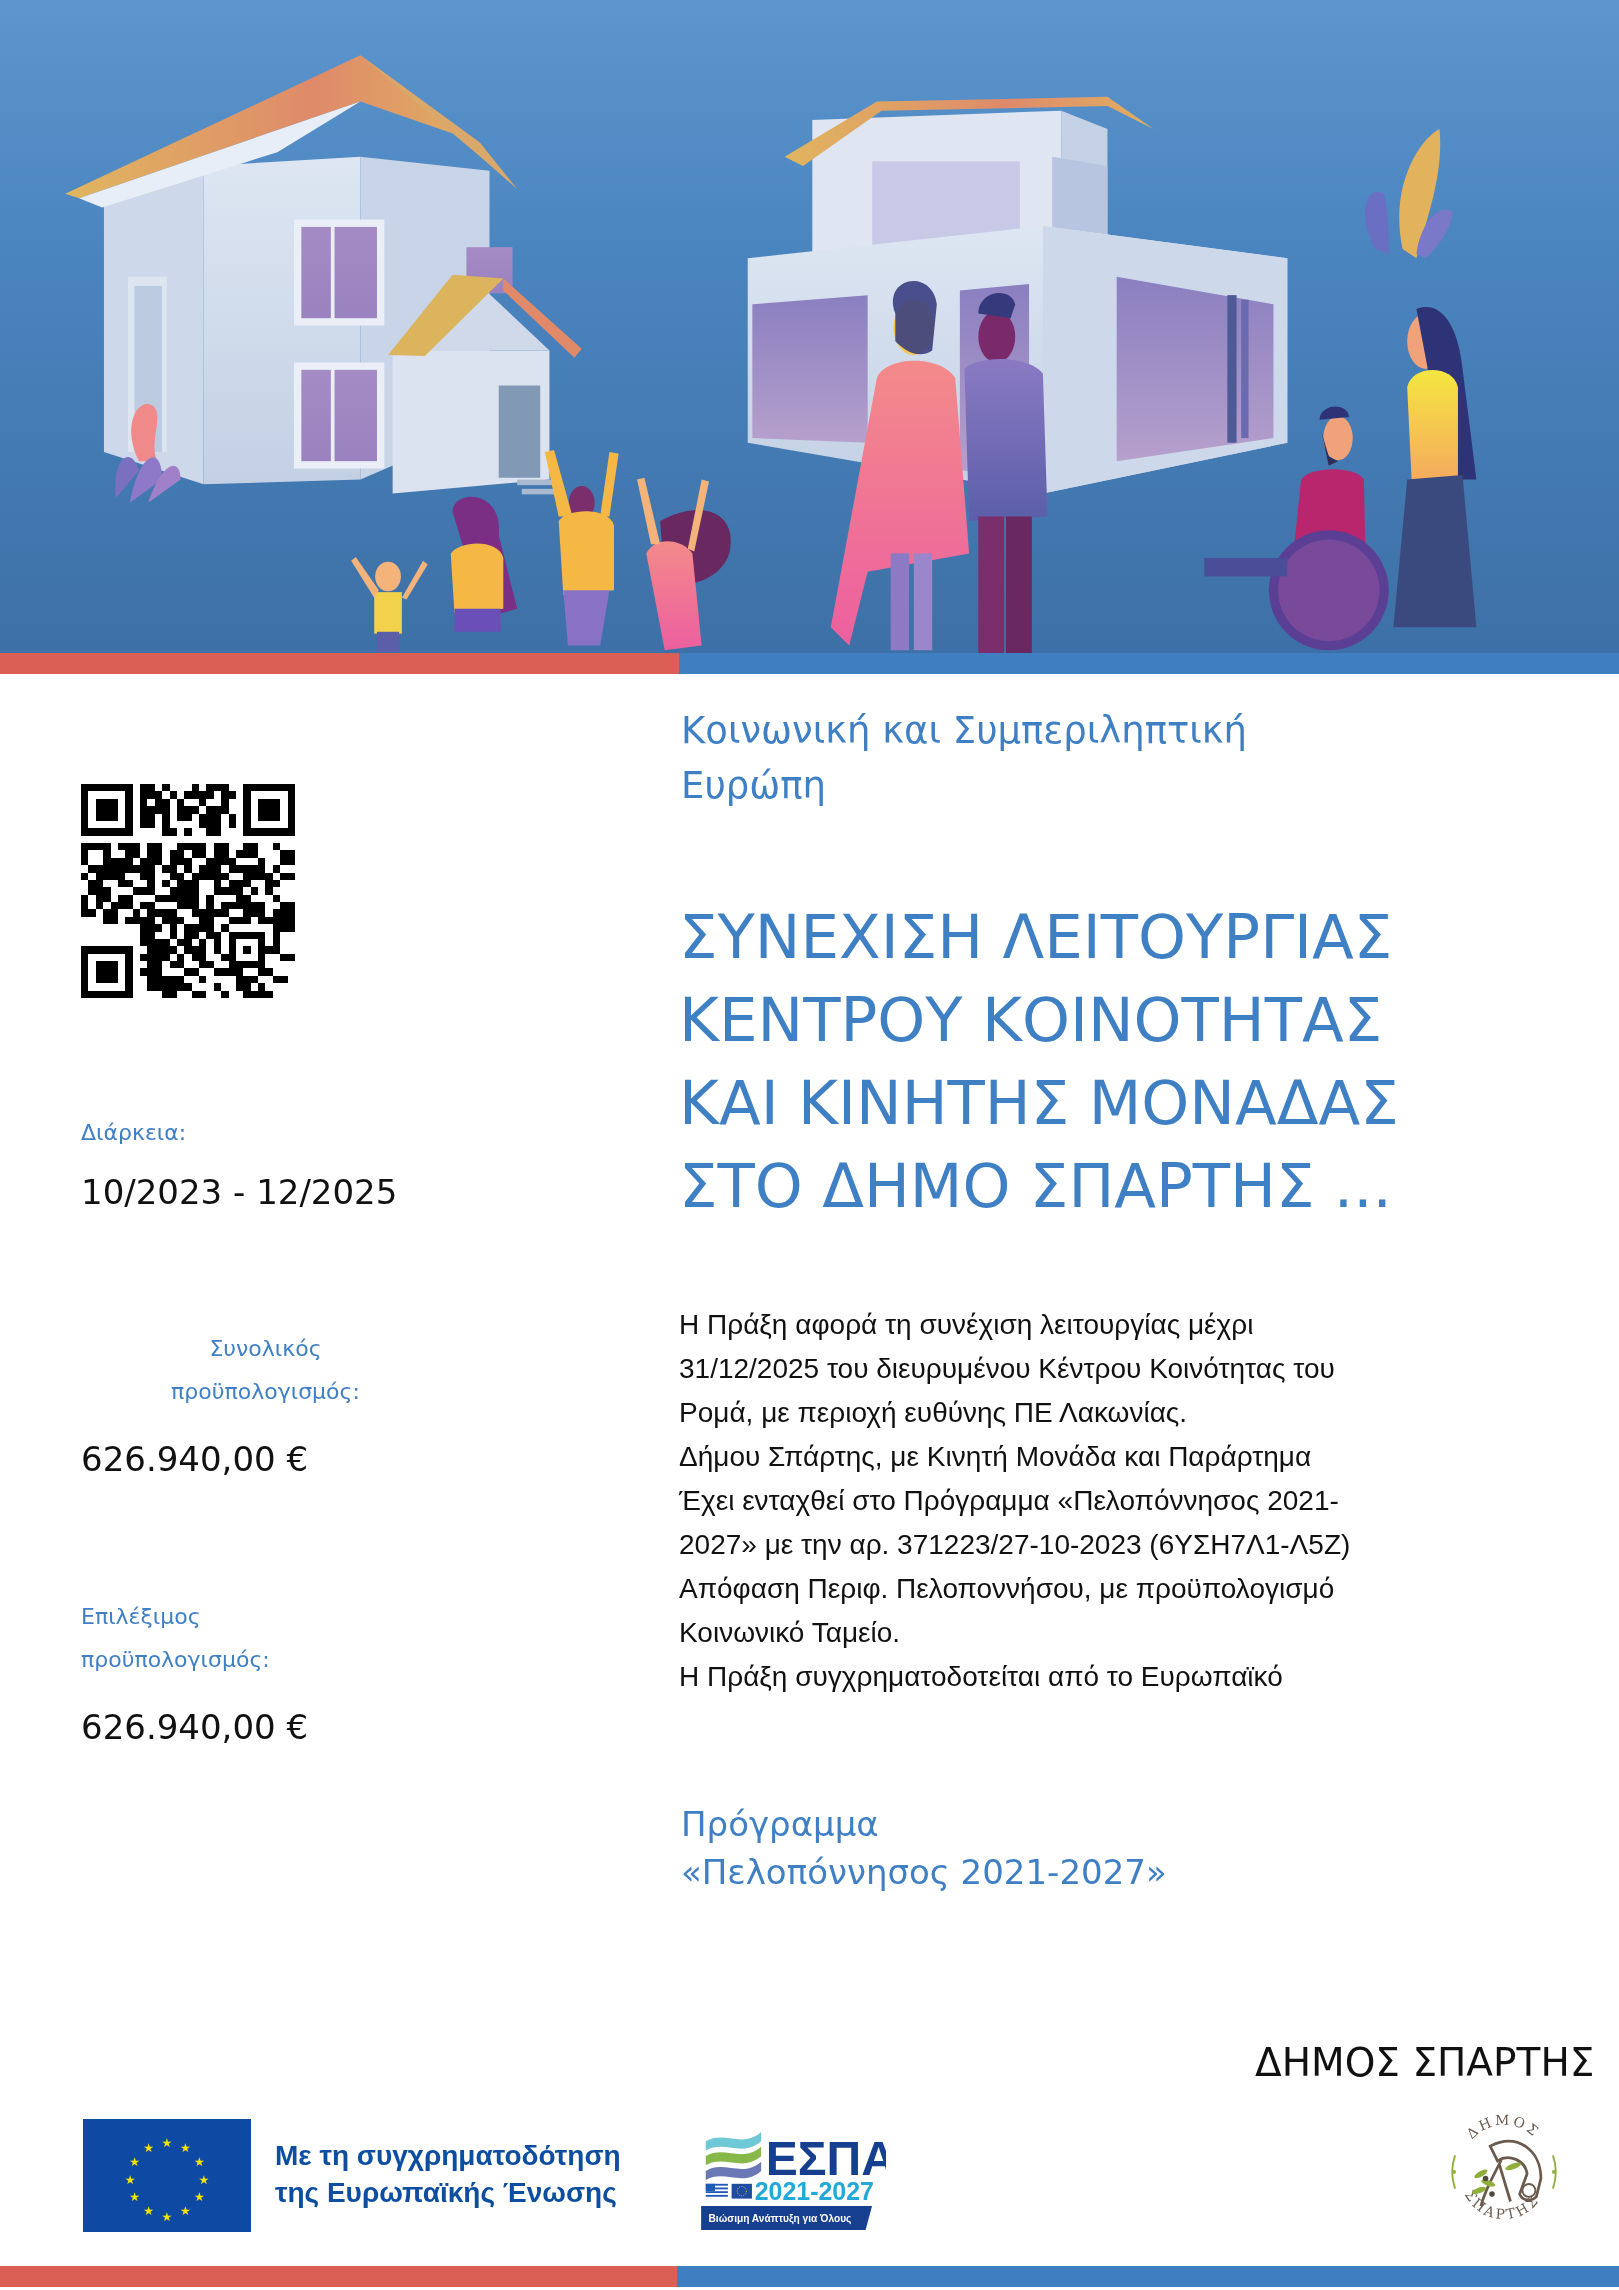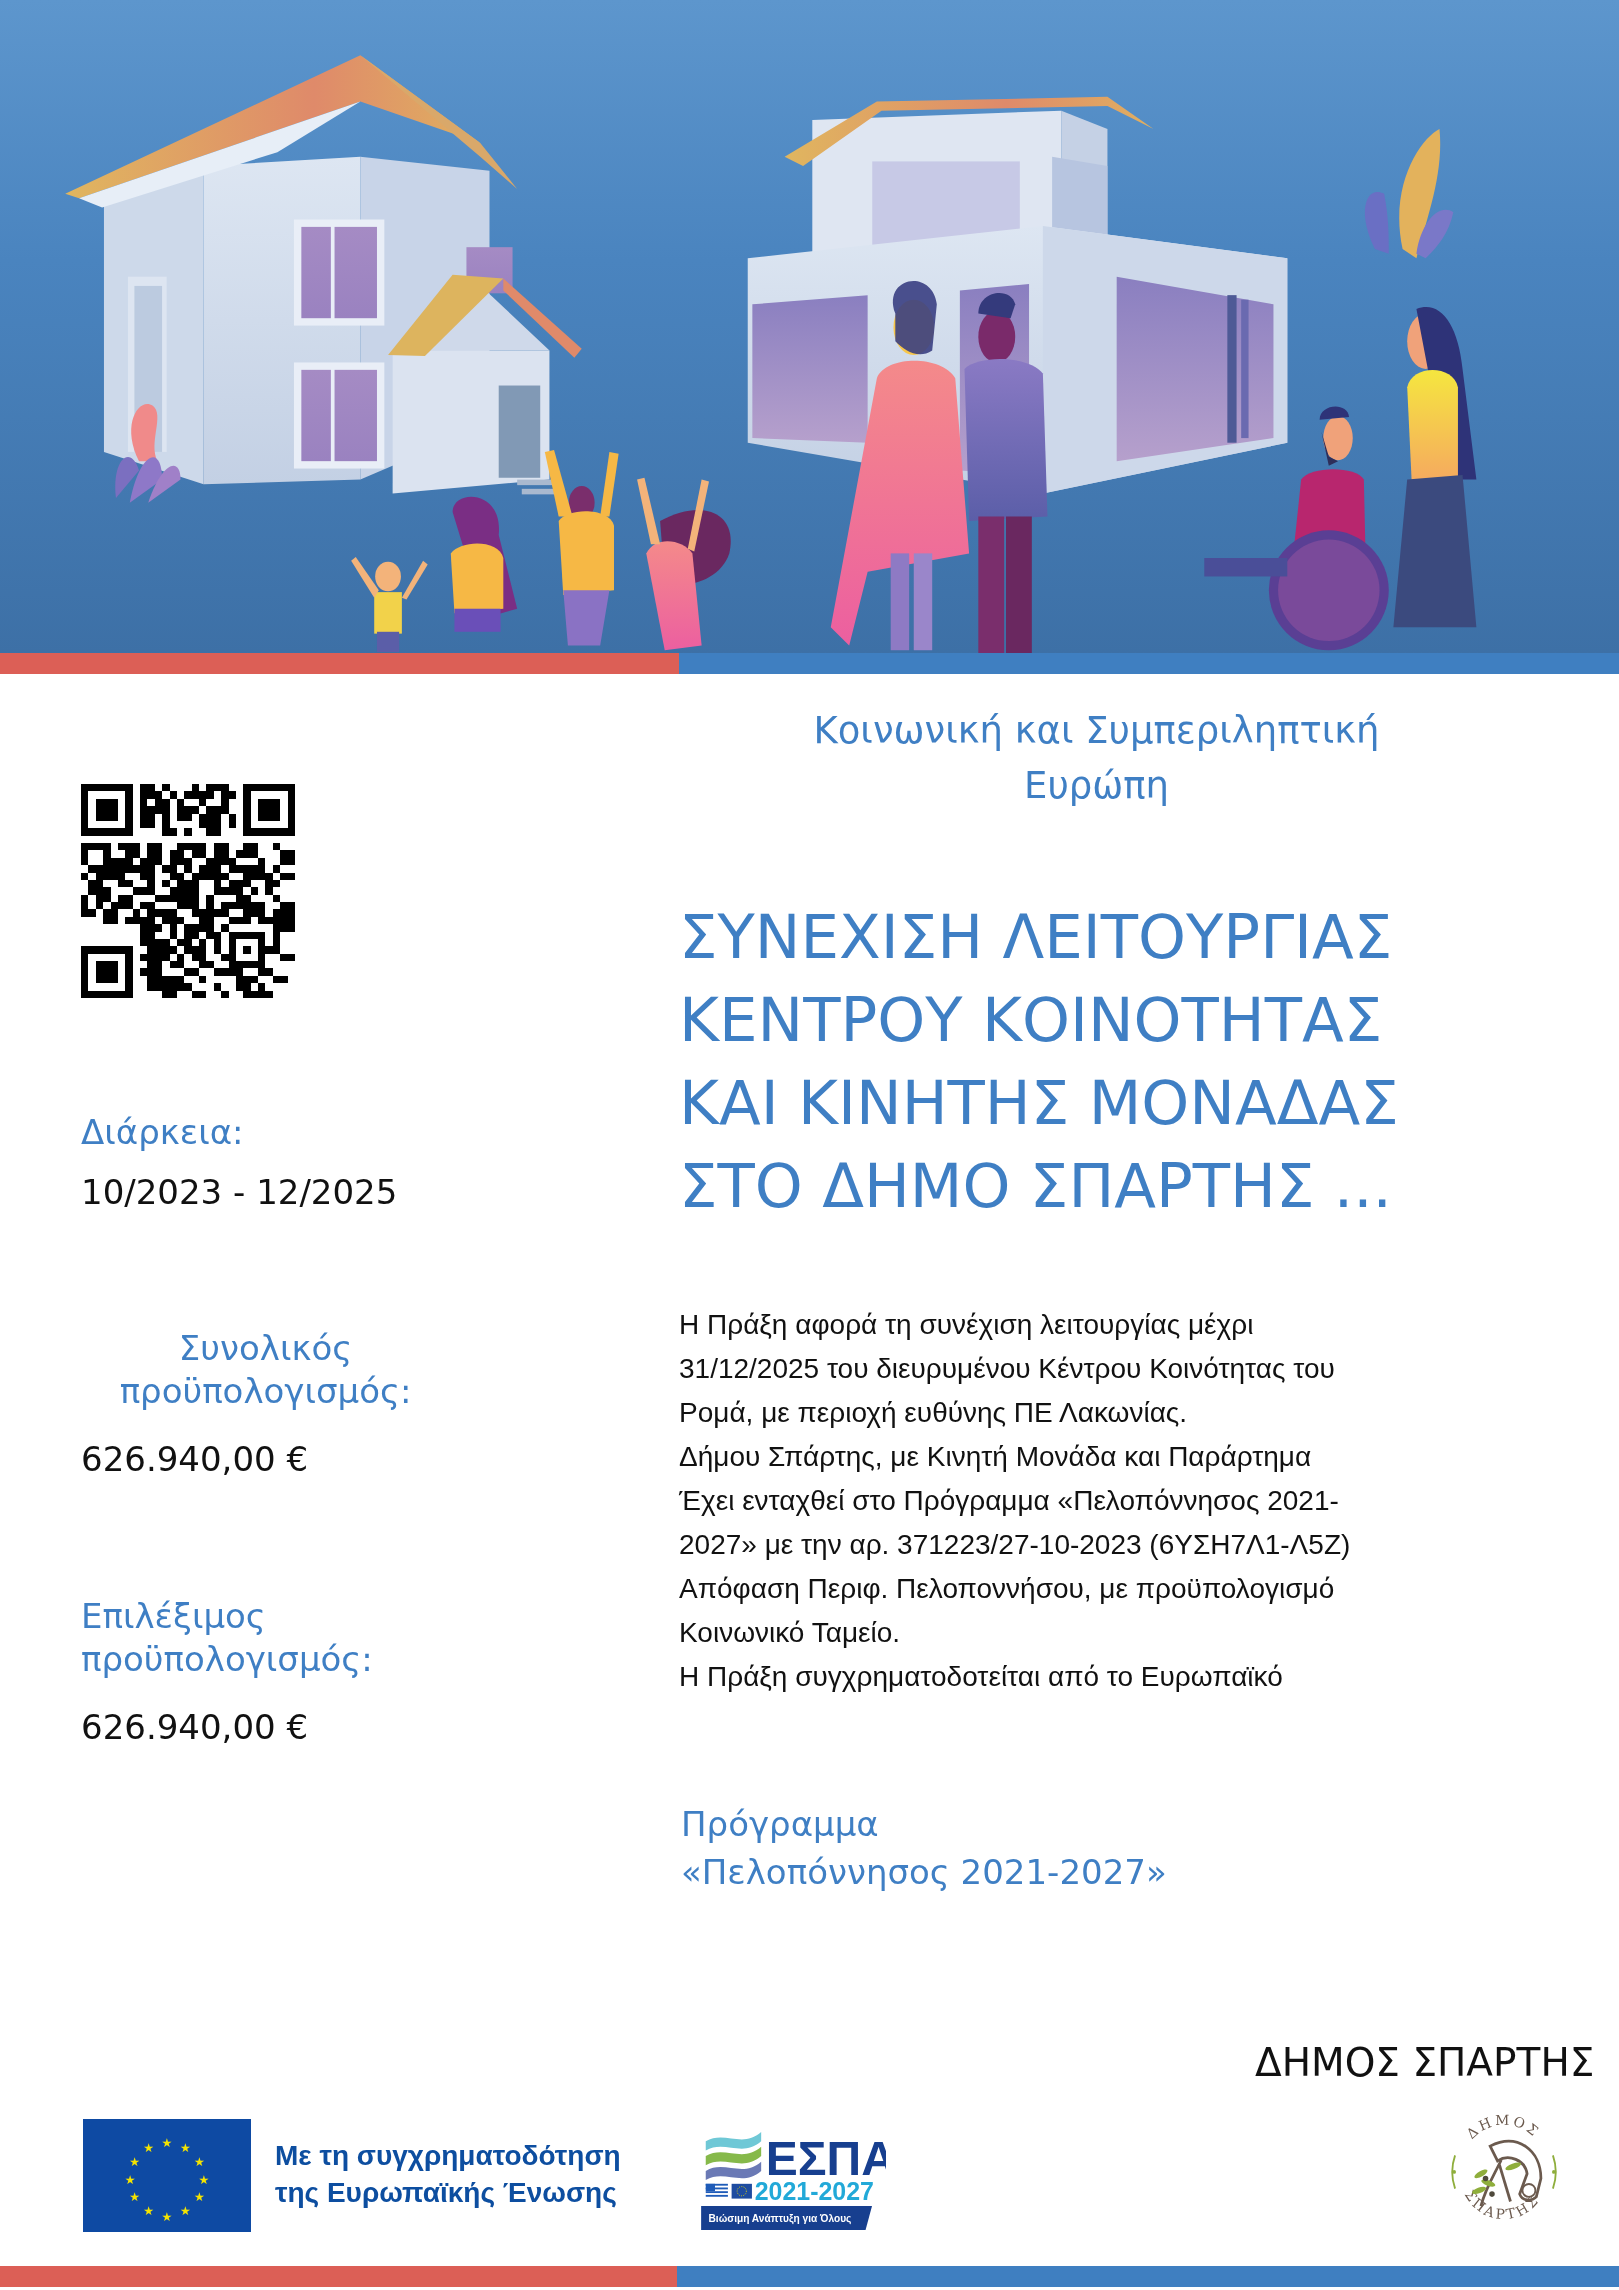--- a/index.html
+++ b/index.html
@@ -19,35 +19,35 @@
   #hero svg { position: absolute; left: 0; top: 0; }
 
   .bar { position: absolute; height: 21px; }
   #top-bar-red { left: 0; top: 653px; width: 679px; background: #dc5f56; }
   #top-bar-blue { left: 679px; top: 653px; width: 940px; background: #3f7fc1; }
   #bottom-bar-red { left: 0; top: 2266px; width: 677px; background: #dc5f56; }
   #bottom-bar-blue { left: 677px; top: 2266px; width: 942px; background: #3f7fc1; }
 
   
   #qr { left: 81px; top: 784px; width: 214px; height: 214px; }
-  .lbl-blue { color: #3f7fc4; font-family: "DejaVu Sans", sans-serif; font-size: 34px; line-height: 43px; }
+  .lbl-blue { color: #3f7fc4; font-family: "DejaVu Sans", sans-serif; font-size: 22px; line-height: 43px; }
   .val-black { color: #111; font-family: "DejaVu Sans", sans-serif; font-size: 34px; line-height: 43px; }
 
   #duration-label { left: 81px; top: 1111px; }
   #duration-value { left: 81px; top: 1171px; }
   #total-label { left: 81px; top: 1327px; width: 369px; text-align: center; }
   #total-value { left: 81px; top: 1438px; }
   #eligible-label { left: 81px; top: 1595px; width: 369px; }
   #eligible-value { left: 81px; top: 1706px; }
 
   
   #category {
     left: 681px; top: 703px; width: 831px;
     color: #3f7fc4; font-family: "DejaVu Sans", sans-serif;
-    font-size: 37px; line-height: 55px; text-align: center;
+    font-size: 37px; line-height: 55px;
   }
   #title {
     left: 679px; top: 895px; width: 923px;
     color: #3f7fc4; font-family: "DejaVu Sans", sans-serif;
     font-size: 61px; line-height: 83px; letter-spacing: 0px;
   }
   #title div { white-space: nowrap; }
   #description {
     left: 679px; top: 1303px; width: 849px;
     color: #111; font-family: "Liberation Sans", sans-serif;

